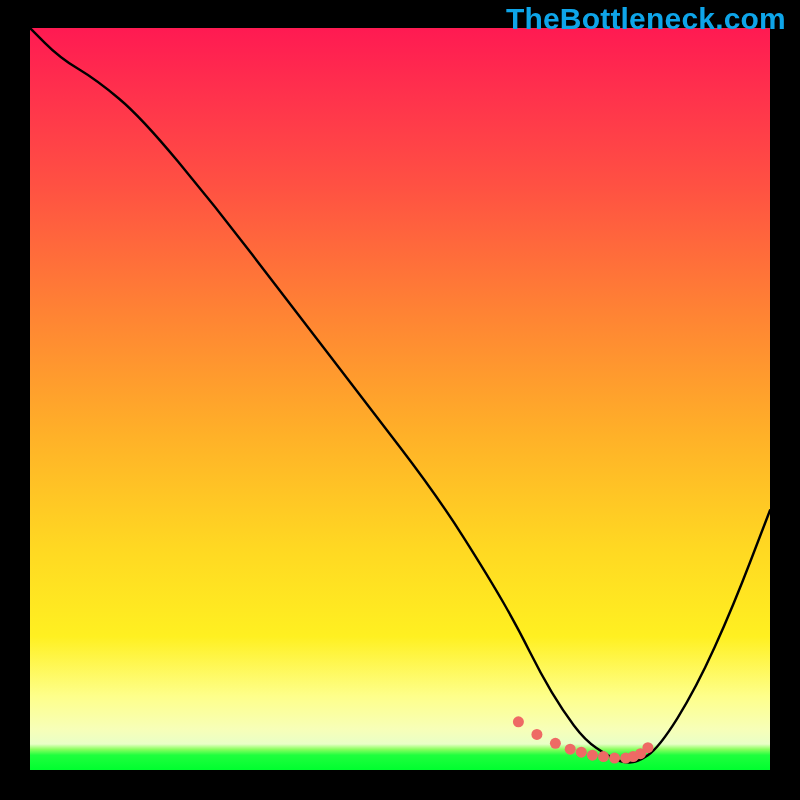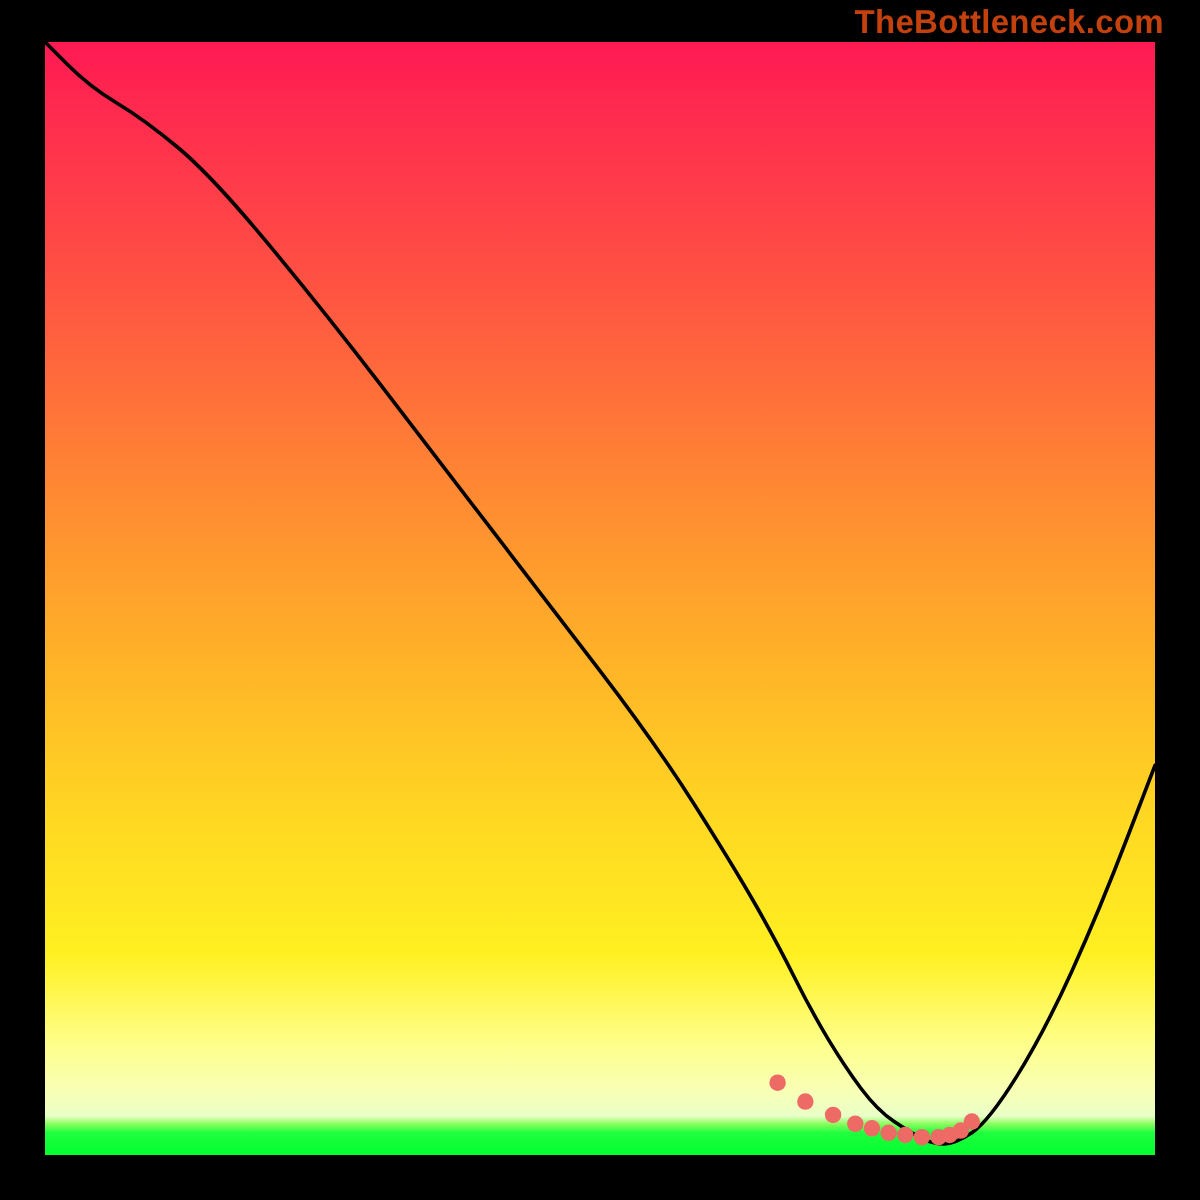--- a/index.html
+++ b/index.html
@@ -13,24 +13,24 @@
   }
   .frame {
     position: relative;
     width: 800px;
     height: 800px;
     background: #000;
   }
   .watermark {
     position: absolute;
     top: 2px;
-    right: 24px;
-    font-size: 22px;
+    right: 14px;
+    font-size: 30px;
     font-weight: 600;
-    color: #c2410c;
+    color: #0ea5e9;
     letter-spacing: 0.2px;
     z-index: 20;
   }
   
   .plot {
     position: absolute;
     left: 30px;
     top: 28px;
     width: 740px;
     height: 742px;

